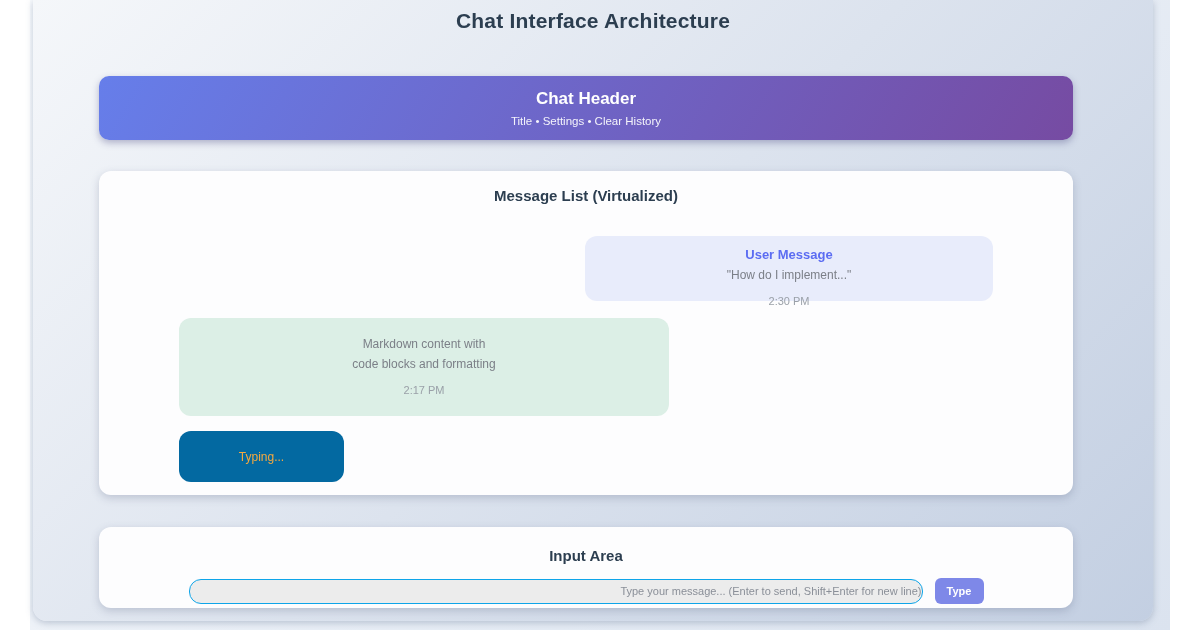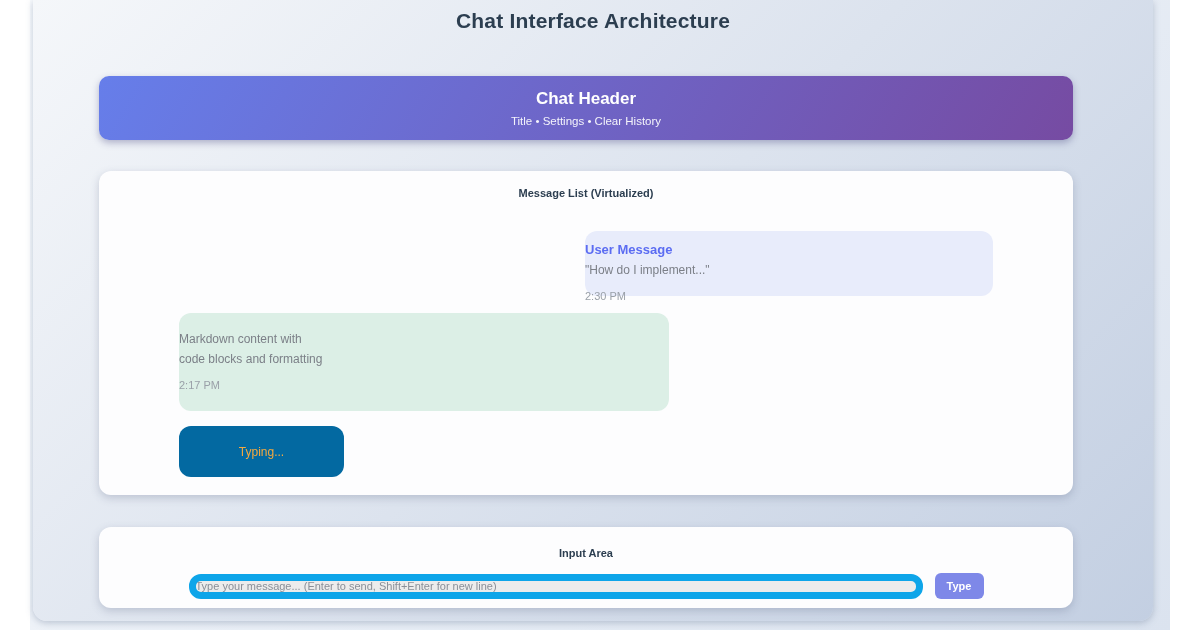--- a/index.html
+++ b/index.html
@@ -56,27 +56,27 @@
     background: #fdfdfe;
     box-shadow: 0 3px 8px rgba(100, 110, 140, 0.30);
   }
   .message-panel {
     margin-top: 31px;
     height: 324px;
     padding: 16px 80px 0;
   }
   .panel-title {
     text-align: center;
-    font-size: 11px;
+    font-size: 15px;
     font-weight: bold;
     color: #2c3e50;
   }
   .bubble {
     border-radius: 12px;
-    text-align: left;
+    text-align: center;
   }
   .bubble .b-title { font-size: 13px; font-weight: bold; }
   .bubble .b-line { font-size: 12px; color: #7b7f87; margin-top: 6px; }
   .bubble .b-time { font-size: 11px; color: #9aa0a8; margin-top: 13px; }
   .bubble-user {
     margin-top: 32px;
     margin-left: auto;
     width: 408px;
     height: 65px;
     background: #e8ecfb;
@@ -112,23 +112,23 @@
     margin-top: 14px;
     display: flex;
     align-items: center;
     justify-content: center;
     gap: 12px;
   }
   .message-input {
     width: 734px;
     height: 25px;
     background: #ececec;
-    border: 7px solid #0ea5e9;
+    border: 1px solid #0ea5e9;
     border-radius: 12px;
-    text-align: left;
+    text-align: right;
     font-size: 11px;
     color: #555;
     font-family: "Liberation Sans", sans-serif;
     outline: none;
   }
   .message-input::placeholder { color: #8a8f98; opacity: 1; }
   .send-button {
     width: 49px;
     height: 26px;
     background: #7e88e8;

